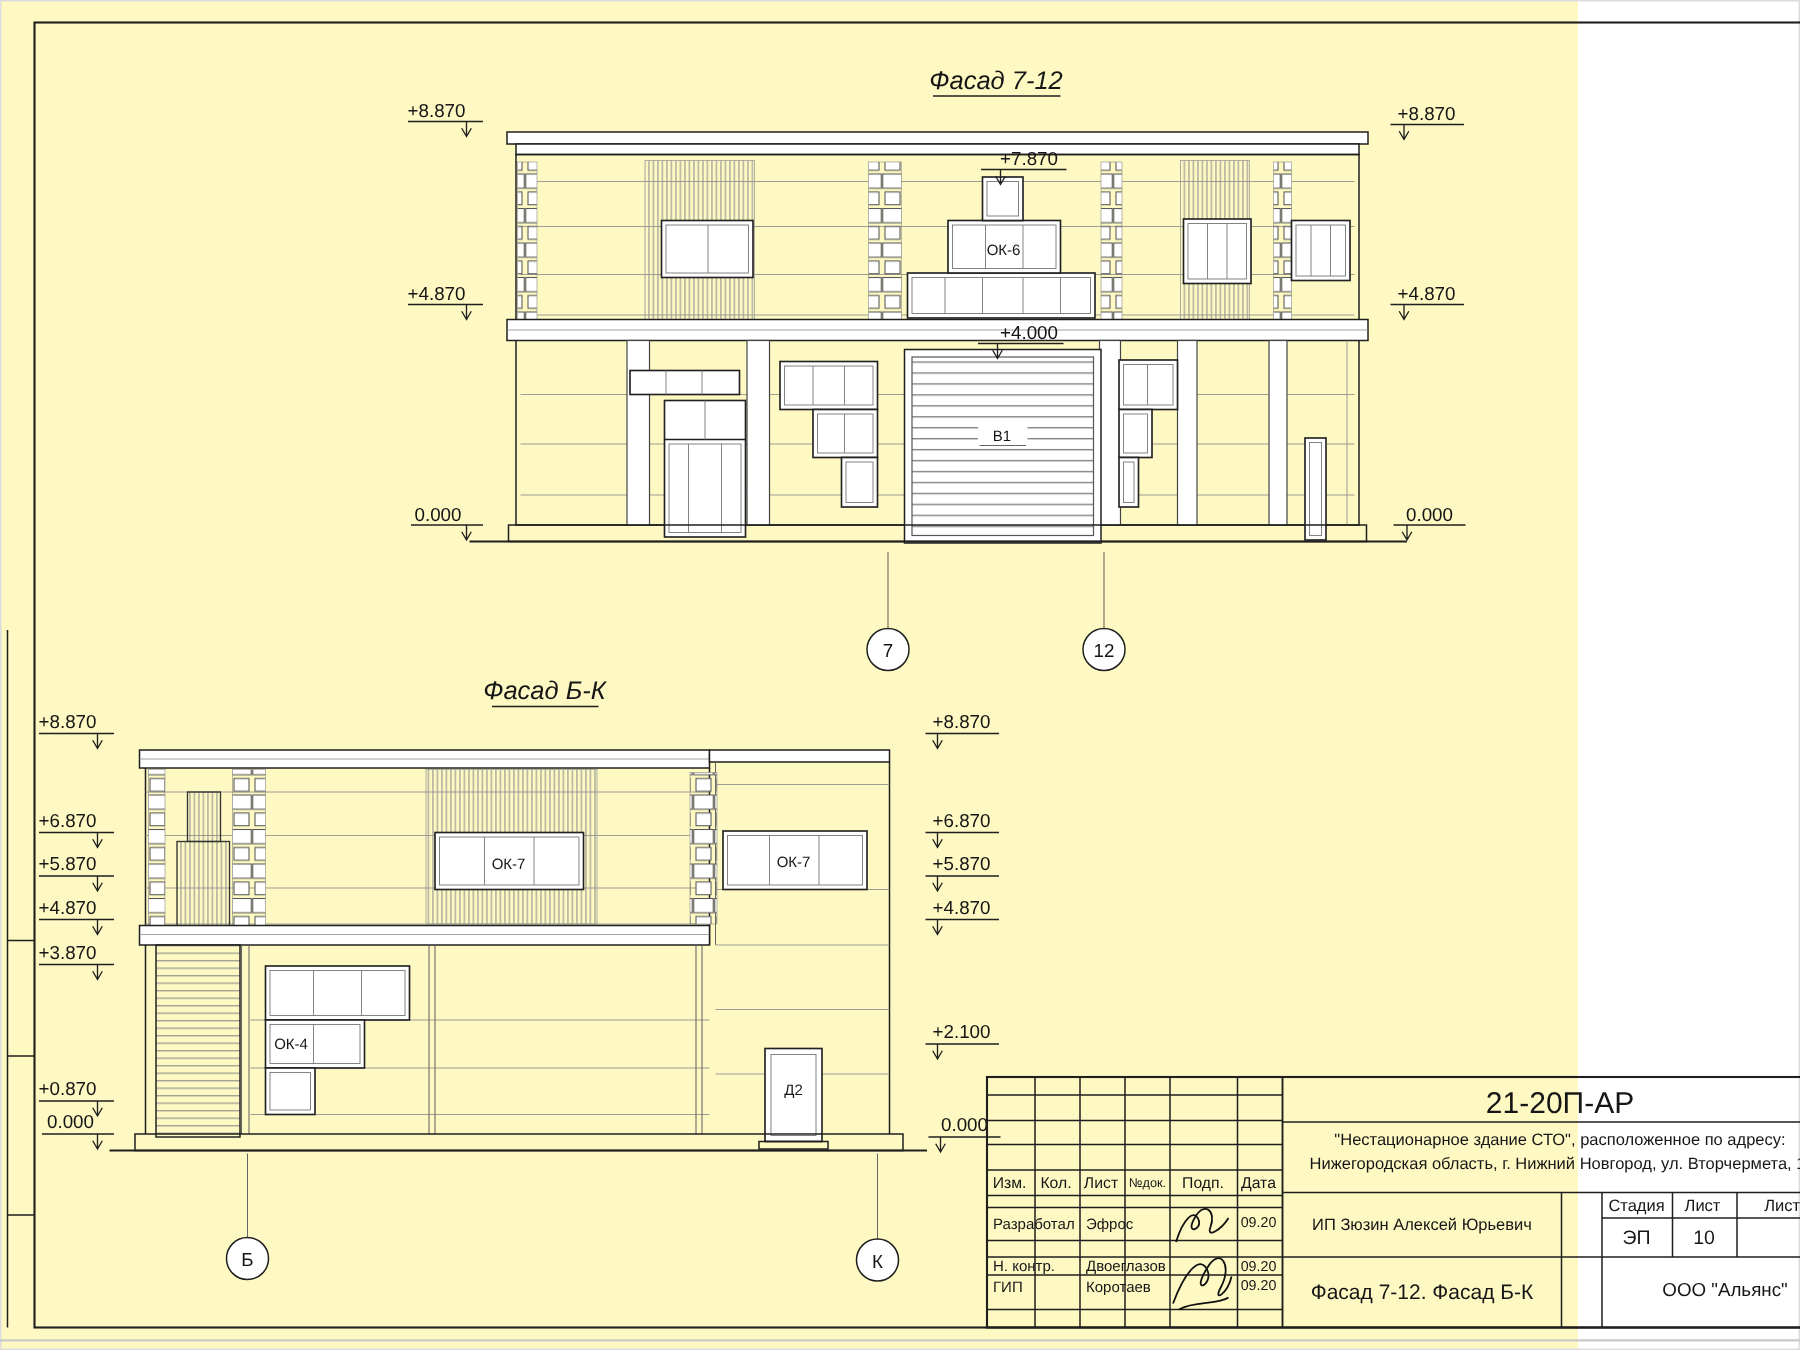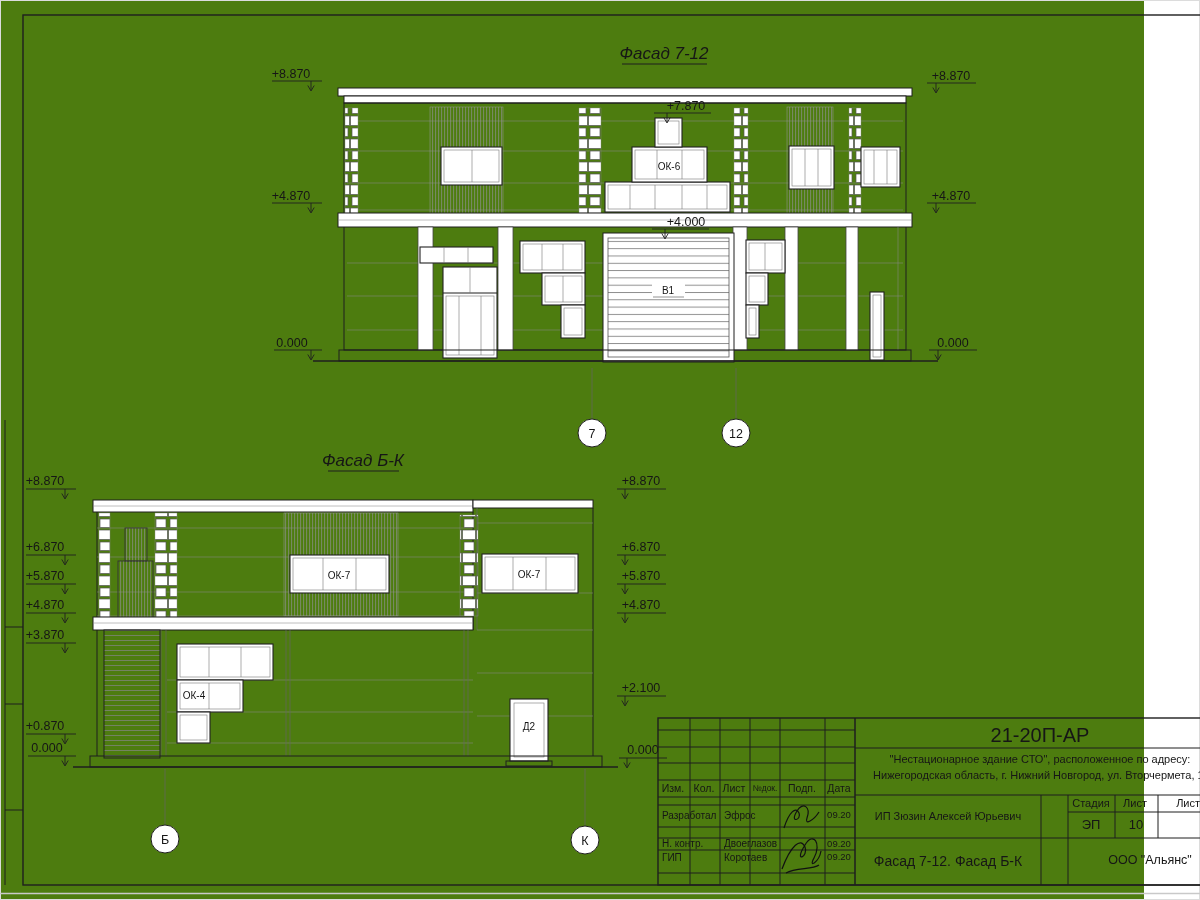--- a/index.html
+++ b/index.html
@@ -1,16 +1,16 @@
 <!DOCTYPE html>
 <html><head>
 <meta charset="utf-8">
 <style>
   html,body{margin:0;padding:0;background:#ffffff;width:1200px;height:900px;overflow:hidden}
-  .page{position:relative;width:1144px;height:900px;background:#4d7c0f;font-family:"Liberation Sans",sans-serif}
+  .page{position:relative;width:1052px;height:900px;background:#fef9c3;font-family:"Liberation Sans",sans-serif}
   svg text{font-family:"Liberation Sans",sans-serif;fill:#161616}
   .ln  {stroke:#1f1f1f;stroke-width:1;fill:none}
   .lnf {stroke:#1f1f1f;stroke-width:1;fill:#fff}
   .hv  {stroke:#1f1f1f;stroke-width:1.4;fill:none}
   .tn  {stroke:#8a8a8a;stroke-width:.55;fill:none}
   .tn2 {stroke:#666;stroke-width:.7;fill:none}
   .win {stroke:#222;stroke-width:1.1;fill:#fff}
   .wini{stroke:#777;stroke-width:.6;fill:none}
   .qn  {fill:url(#qn);stroke:#888;stroke-width:.4}
   .vs  {fill:url(#vs);stroke:#999;stroke-width:.5}

